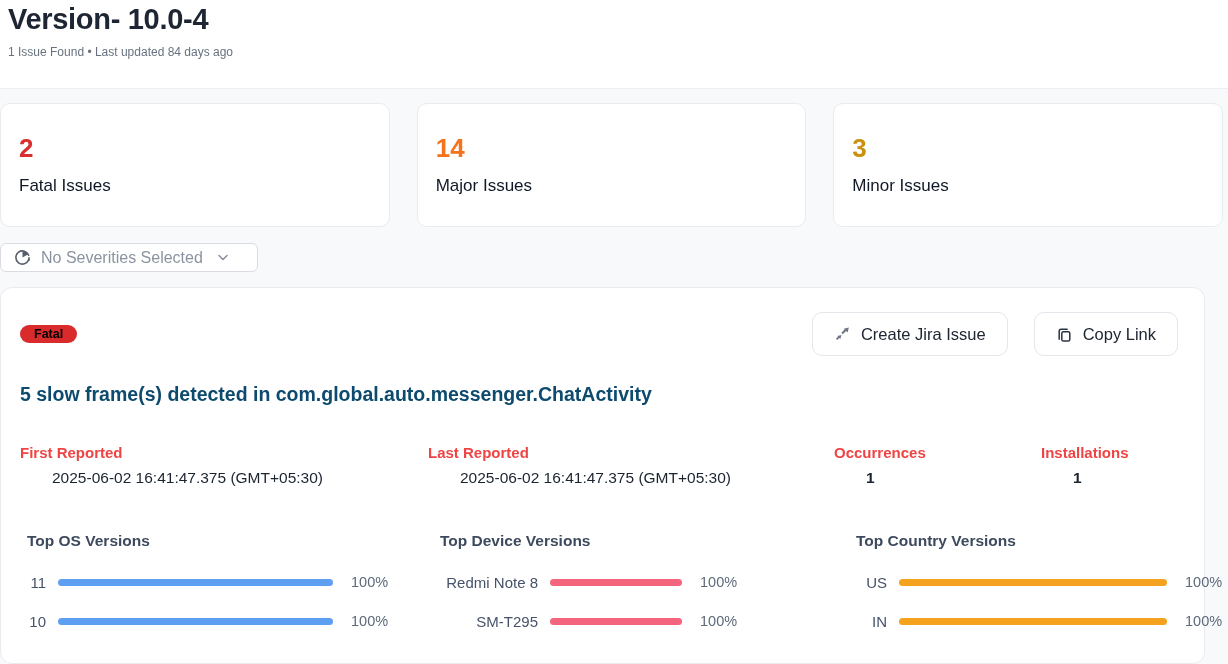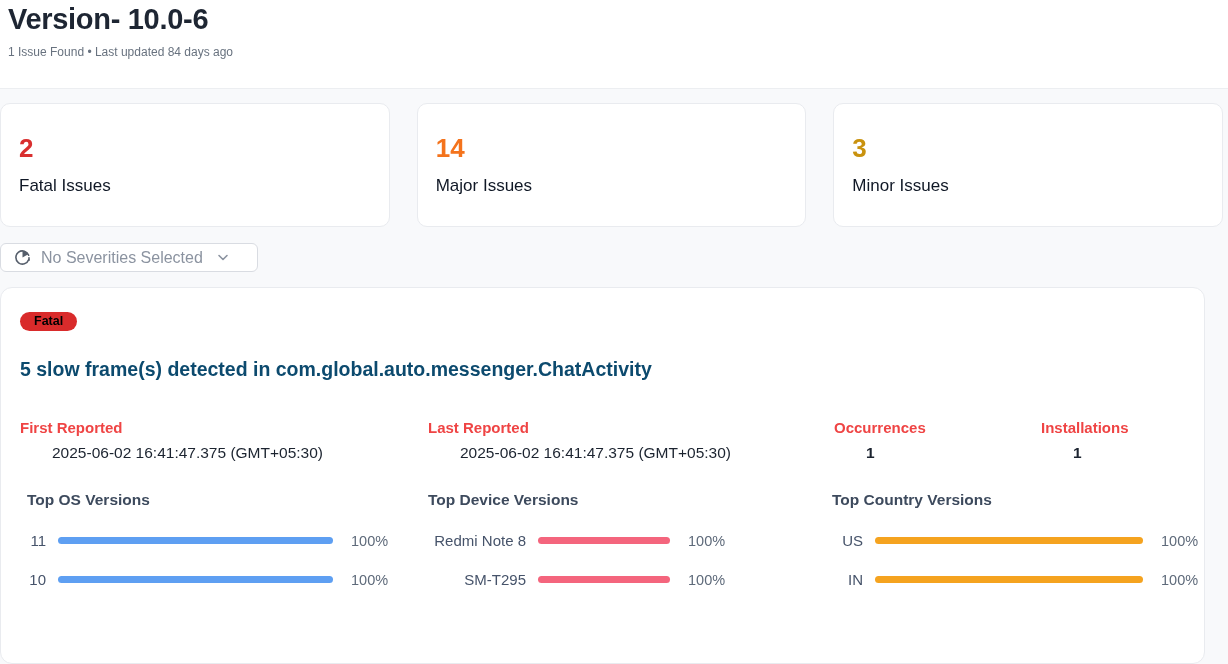--- a/index.html
+++ b/index.html
@@ -57,41 +57,41 @@
     display:flex; align-items:center; gap:10px; padding:0 21px;
     font-size:16.5px; color:#202733; cursor:pointer; font-family:inherit;
   }
   .issue-title { margin-top:27px; font-size:19.5px; font-weight:700; color:#0c4a6e; }
 
   .meta-grid { margin-top:38px; display:grid; grid-template-columns:408px 406px 207px 1fr; }
   .meta-label { font-size:15px; color:#ef4444;font-weight:bold; }
   .meta-value { margin-top:8px; font-size:15.5px; color:#1c2430;margin-left:32px; }
   .meta-value.bold { font-weight:700; }
 
-  .charts-grid { margin-top:29px; display:grid; grid-template-columns:408px 404px 1fr; }
+  .charts-grid { margin-top:45px; display:grid; grid-template-columns:408px 404px 1fr;gap:12px; }
   .chart-title { font-size:15.5px; font-weight:600; color:#3d4a5d; }
   .chart-col.c0 .chart-title { padding-left:7px; }
   .chart-rows { margin-top:22px; display:flex; flex-direction:column; gap:19px; }
   .chart-row { display:flex; align-items:center; height:20px; font-size:15px; color:#46536a; }
   .rlabel { text-align:right; flex:none; }
   .c0 .rlabel { width:26px; }
   .c1 .rlabel { width:98px; }
   .c2 .rlabel { width:31px; }
   .track { margin-left:12px; height:7px; flex:none; }
   .c0 .track { width:275px; }
   .c1 .track { width:132px; }
   .c2 .track { width:268px; }
   .bar-fill { height:7px; border-radius:4px; }
   .pct { margin-left:18px; font-size:14.5px; color:#5e6a7a; }
 </style>
 </head>
 <body>
 
 <header class="page-header">
-  <h1 class="page-title">Version- 10.0-6</h1>
+  <h1 class="page-title">Version- 10.0-4</h1>
   <div class="page-subtitle">1 Issue Found • Last updated 84 days ago</div>
 </header>
 
 <div class="stats-row">
   <div class="stat-card">
     <div class="stat-value" style="color: rgb(217, 47, 47);">2</div>
     <div class="stat-label">Fatal Issues</div>
   </div>
   <div class="stat-card">
     <div class="stat-value" style="color: rgb(244, 115, 28);">14</div>
@@ -112,20 +112,36 @@
   <span>No Severities Selected</span>
   <svg width="12" height="8" viewBox="0 0 12 8" style="margin-left:4px;">
     <path d="M2 1.5l4 4 4-4" fill="none" stroke="#8b93a0" stroke-width="1.6" stroke-linecap="round" stroke-linejoin="round"></path>
   </svg>
 </div>
 
 <section class="issue-card">
 
   <div class="badge-row">
     <span class="severity-badge" style="background-color: rgb(217, 43, 43);">Fatal</span>
+    <div class="actions">
+      <button class="btn">
+        <svg width="17" height="17" viewBox="0 0 16 16" fill="#6f7682">
+          <path d="M9.2 2.6 14 1.4l-1.2 4.8-1.5-1.5-3 3-1.4-1.4 3-3z"></path>
+          <path d="M3.2 9.4 7 8.4l-1 3.8-1-1-2 2-1.2-1.2 2-2z"></path>
+        </svg>
+        <span>Create Jira Issue</span>
+      </button>
+      <button class="btn">
+        <svg width="17" height="17" viewBox="0 0 17 17">
+          <rect x="5.8" y="5.8" width="8" height="9.2" rx="1.6" fill="none" stroke="#2a3440" stroke-width="1.5"></rect>
+          <path d="M11.2 3.2H5a1.8 1.8 0 0 0-1.8 1.8v8.2" fill="none" stroke="#2a3440" stroke-width="1.5" stroke-linecap="round"></path>
+        </svg>
+        <span>Copy Link</span>
+      </button>
+    </div>
   </div>
 
   <div class="issue-title">5 slow frame(s) detected in com.global.auto.messenger.ChatActivity</div>
 
   <div class="meta-grid">
     <div>
       <div class="meta-label">First Reported</div>
       <div class="meta-value">2025-06-02 16:41:47.375 (GMT+05:30)</div>
     </div>
     <div>

